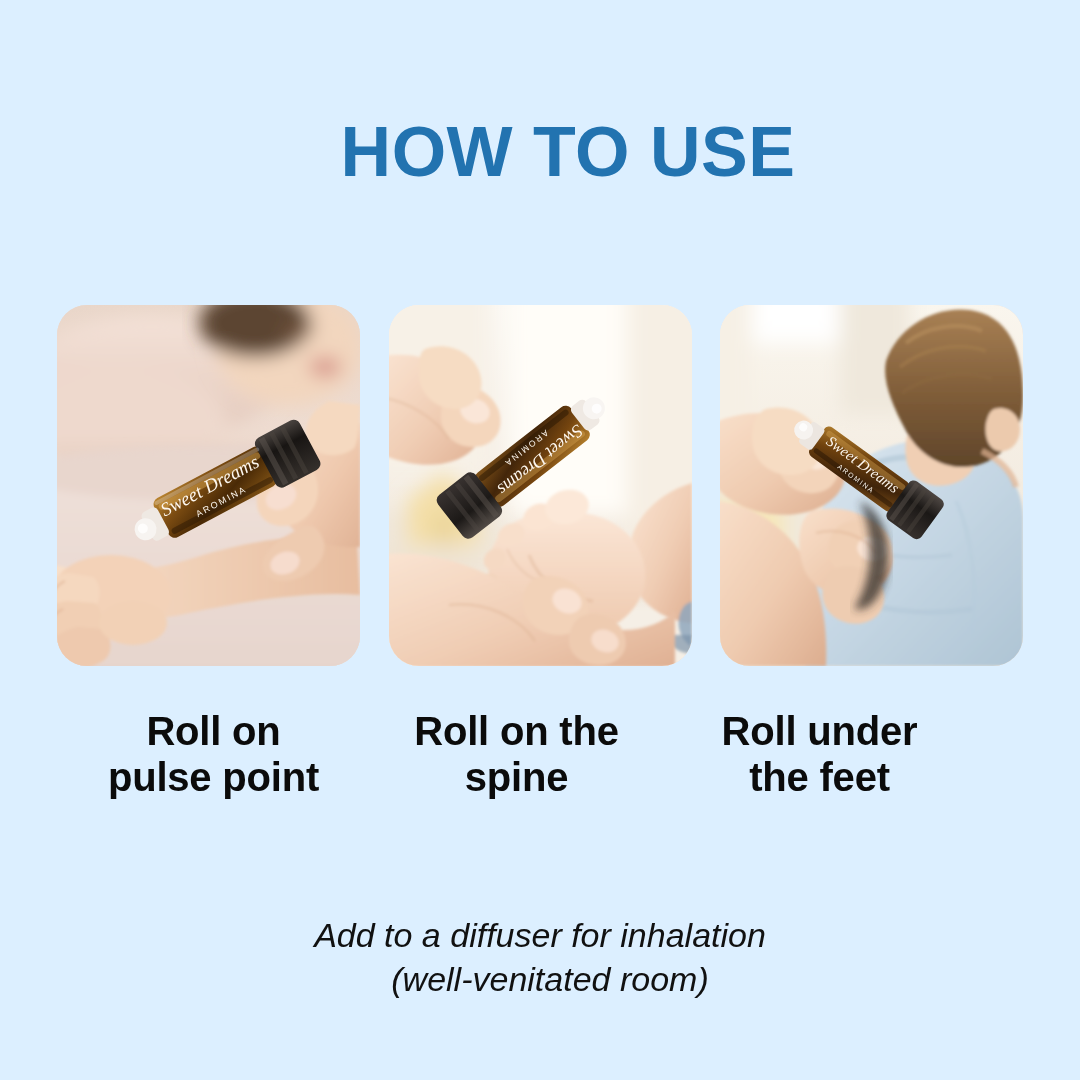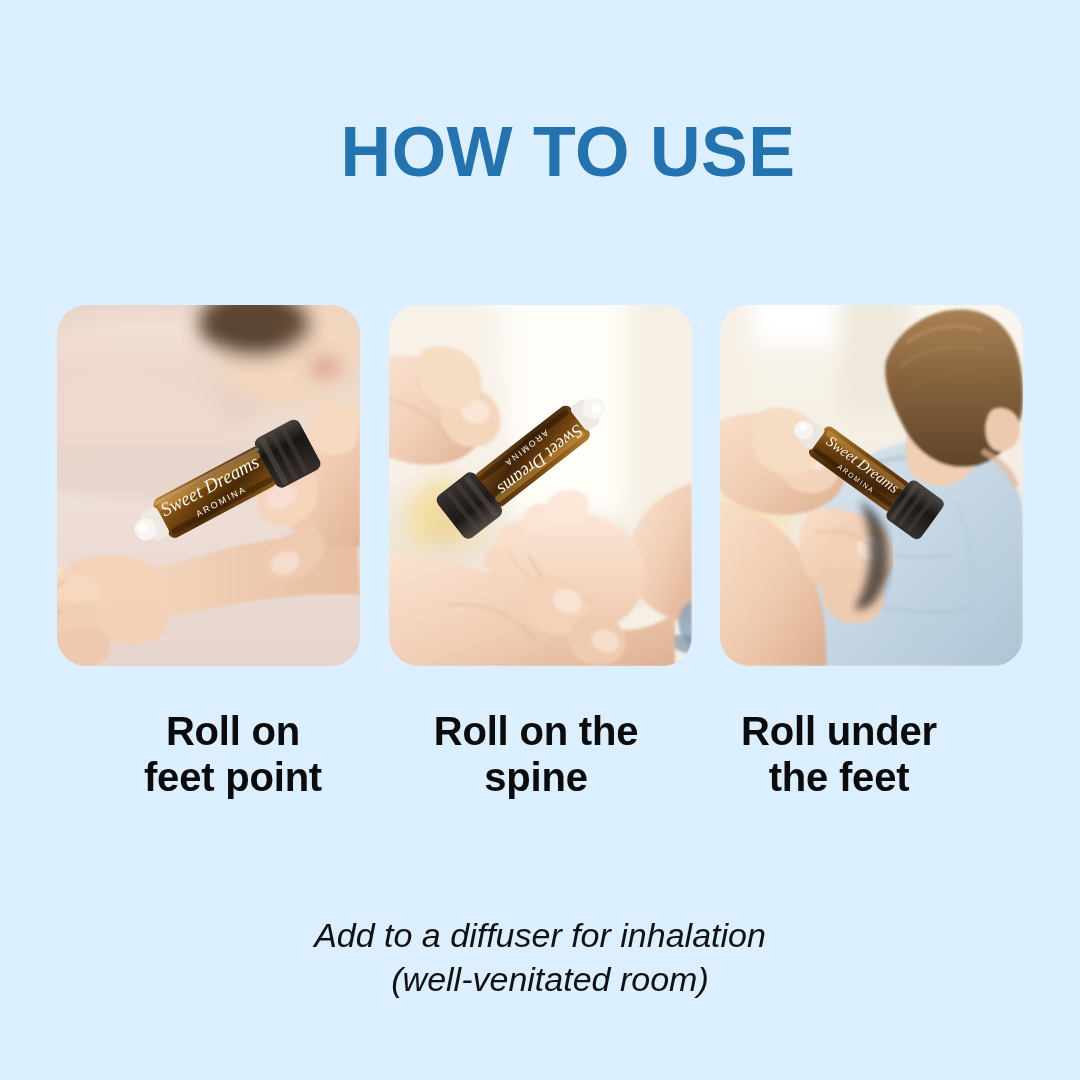--- a/index.html
+++ b/index.html
@@ -60,26 +60,26 @@
     position: absolute;
     left: 0; top: 0;
     width: 100%;
     height: 100%;
     display: block;
   }
 
   
   .captions {
     position: absolute;
-    left: 53px;
+    left: 62px;
     top: 708px;
     width: 966px;
     height: 110px;
     display: flex;
-    justify-content: center;
+    justify-content: flex-start;
   }
   .caption {
     width: 303px;
     text-align: center;
     font-size: 40px;
     line-height: 46px;
     font-weight: 700;
     color: #0b0b0b;
     letter-spacing: -0.2px;
     font-family: "Liberation Sans", sans-serif;
@@ -490,21 +490,21 @@
           <text x="143" y="170" font-family="'Liberation Sans', sans-serif" letter-spacing="1.6" font-size="7" fill="#fdf7ef" text-anchor="middle">AROMINA</text>
         </g>
       </svg>
     </div>
 
   </div>
 
   <div class="captions">
     <div class="caption">
       <span>Roll on</span>
-      <span class="l2">feet point</span>
+      <span class="l2">pulse point</span>
     </div>
     <div class="caption">
       <span>Roll on the</span>
       <span class="l2">spine</span>
     </div>
     <div class="caption">
       <span>Roll under</span>
       <span class="l2">the feet</span>
     </div>
   </div>

